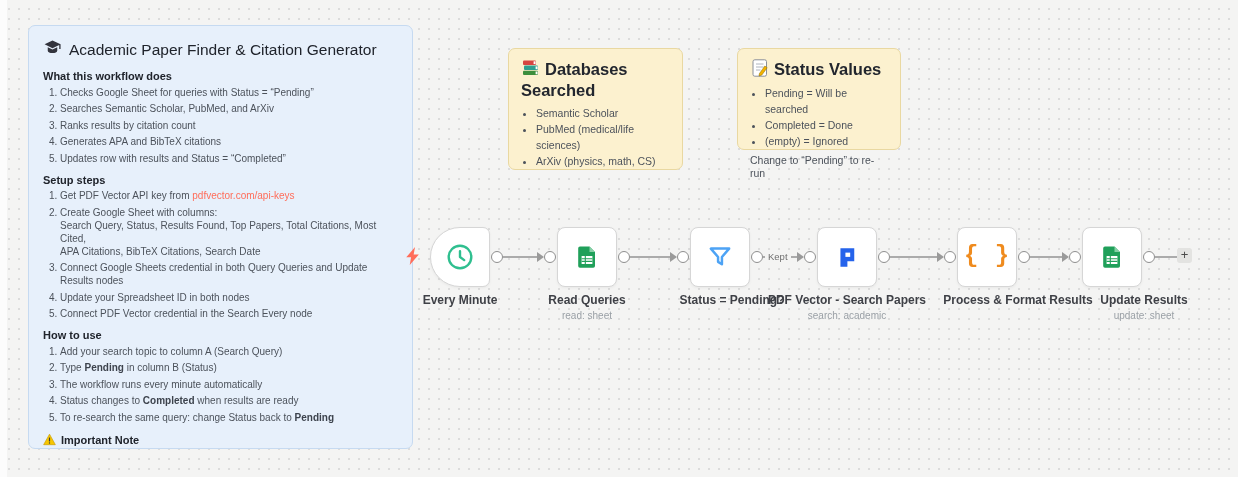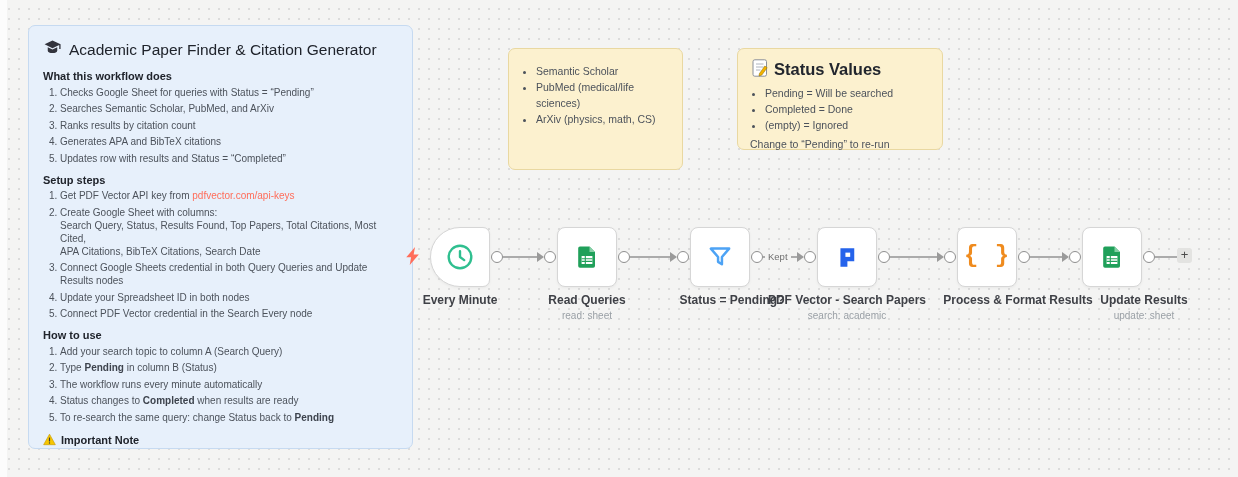--- a/index.html
+++ b/index.html
@@ -8,21 +8,21 @@
     background-color:#f4f4f3;
     background-image:radial-gradient(circle,#dcdcdc 1px,rgba(0,0,0,0) 1.1px);
     background-size:10px 10px;background-position:4px 4px;}
   .left-strip{position:absolute;left:0;top:0;width:7px;height:100%;background:#fcfcfc;}
 
   
   .sticky{position:absolute;border-radius:7px;box-sizing:border-box;}
   .sticky.blue{left:28px;top:25px;width:385px;height:424px;background:#e7f0fb;border:1px solid #c6daf1;padding:10px 14px 8px;overflow:hidden;}
   .sticky.yellow{background:#fcf1cf;border:1px solid #e9d8a1;padding:9px 12px;}
   #sticky-databases{left:508px;top:48px;width:175px;height:122px;}
-  #sticky-status{left:737px;top:48px;width:206px;height:102px;}
+  #sticky-status{left:737px;top:48px;width:164px;height:102px;}
 
   .main-title{display:flex;align-items:center;gap:7px;font-size:15.5px;font-weight:400;color:#20242c;margin:2px 0 2px;}
   .main-title svg{flex:0 0 auto;}
   .s-head{display:flex;align-items:center;gap:5px;font-size:11px;font-weight:700;color:#20242c;margin:9px 0 2px;}
   ol.s-list{margin:0;padding-left:17px;}
   ol.s-list li{font-size:10px;line-height:13px;color:#4c525b;margin:3.5px 0;white-space:pre-line;}
   .lnk{color:#ff6d5a;cursor:pointer;}
   .bld{font-weight:700;color:#3d434d;}
 
   .y-title{display:block;font-size:16.5px;font-weight:700;color:#22262e;line-height:1.25;margin:0 0 2px;}
@@ -96,20 +96,28 @@
               <path d="M10 1.8 19 18H1z" fill="#f7c600" stroke="#c79b00" stroke-width="1"></path>
               <rect x="9.1" y="7" width="1.8" height="6" fill="#3a3a3a"></rect>
               <rect x="9.1" y="14.4" width="1.8" height="1.9" fill="#3a3a3a"></rect>
             </svg></span>
           <span>Important Note</span>
         </div>
       </div>
   </div>
 
   <div class="sticky yellow" id="sticky-databases">
+    <span class="y-title"><span id="db-icon"><svg width="20" height="20" viewBox="0 0 20 20">
+            <rect x="2" y="2.5" width="13" height="4.4" rx="1" fill="#d64541"></rect>
+            <rect x="12.6" y="3.3" width="2" height="2.8" fill="#fff"></rect>
+            <rect x="3" y="7.6" width="14" height="4.4" rx="1" fill="#2e9e8f"></rect>
+            <rect x="14.6" y="8.4" width="2" height="2.8" fill="#fff"></rect>
+            <rect x="2" y="12.7" width="15" height="4.4" rx="1" fill="#3d8f3d"></rect>
+            <rect x="14.6" y="13.5" width="2" height="2.8" fill="#fff"></rect>
+          </svg></span><span>Databases Searched</span></span>
     <ul class="y-list" id="db-list">
         <li>Semantic Scholar</li>
         <li>PubMed (medical/life sciences)</li>
         <li>ArXiv (physics, math, CS)</li>
       </ul>
   </div>
 
   <div class="sticky yellow" id="sticky-status">
     <span class="y-title"><span id="st-icon"><svg width="20" height="20" viewBox="0 0 20 20">
             <rect x="3" y="1.8" width="13.5" height="16.4" rx="1.8" fill="#fff" stroke="#8a8f98" stroke-width="1"></rect>

